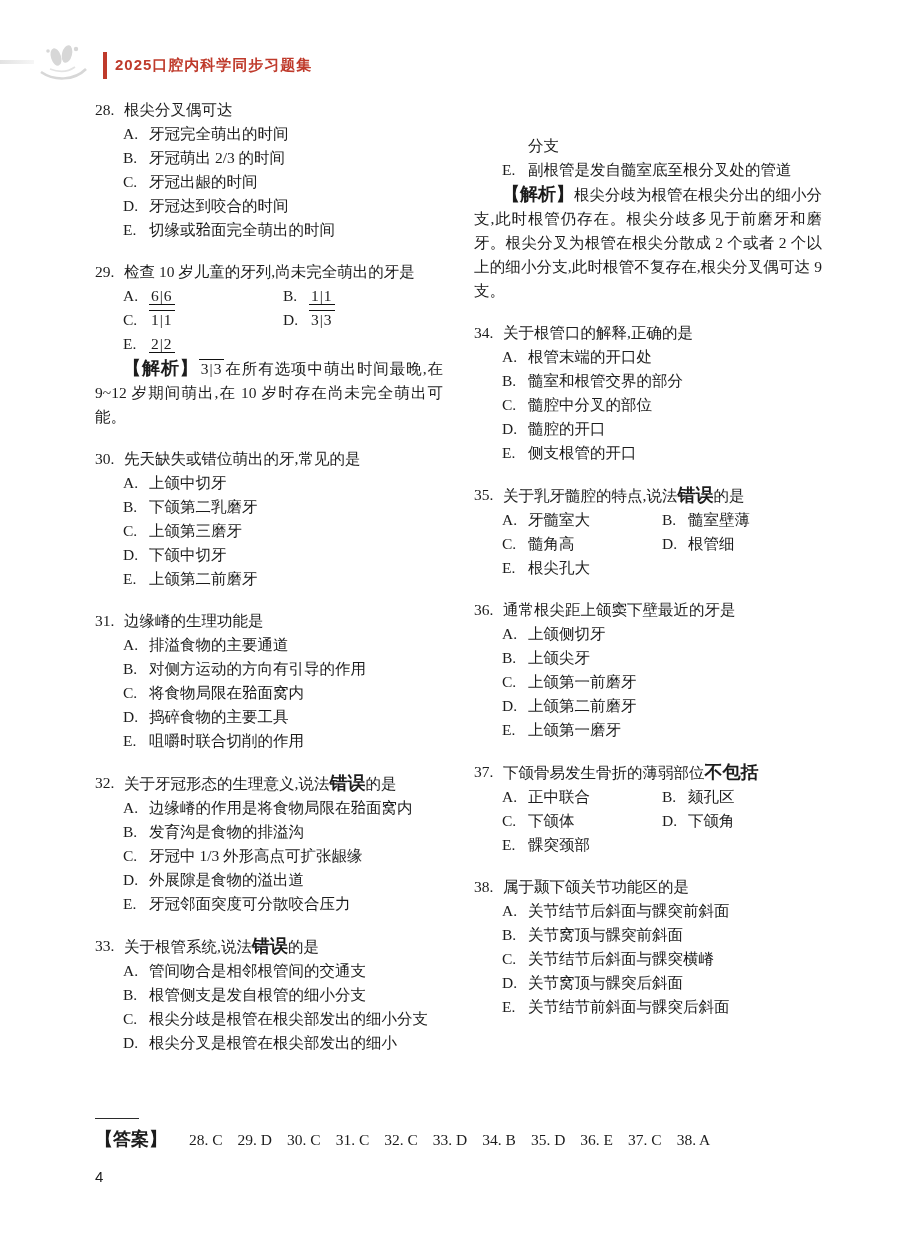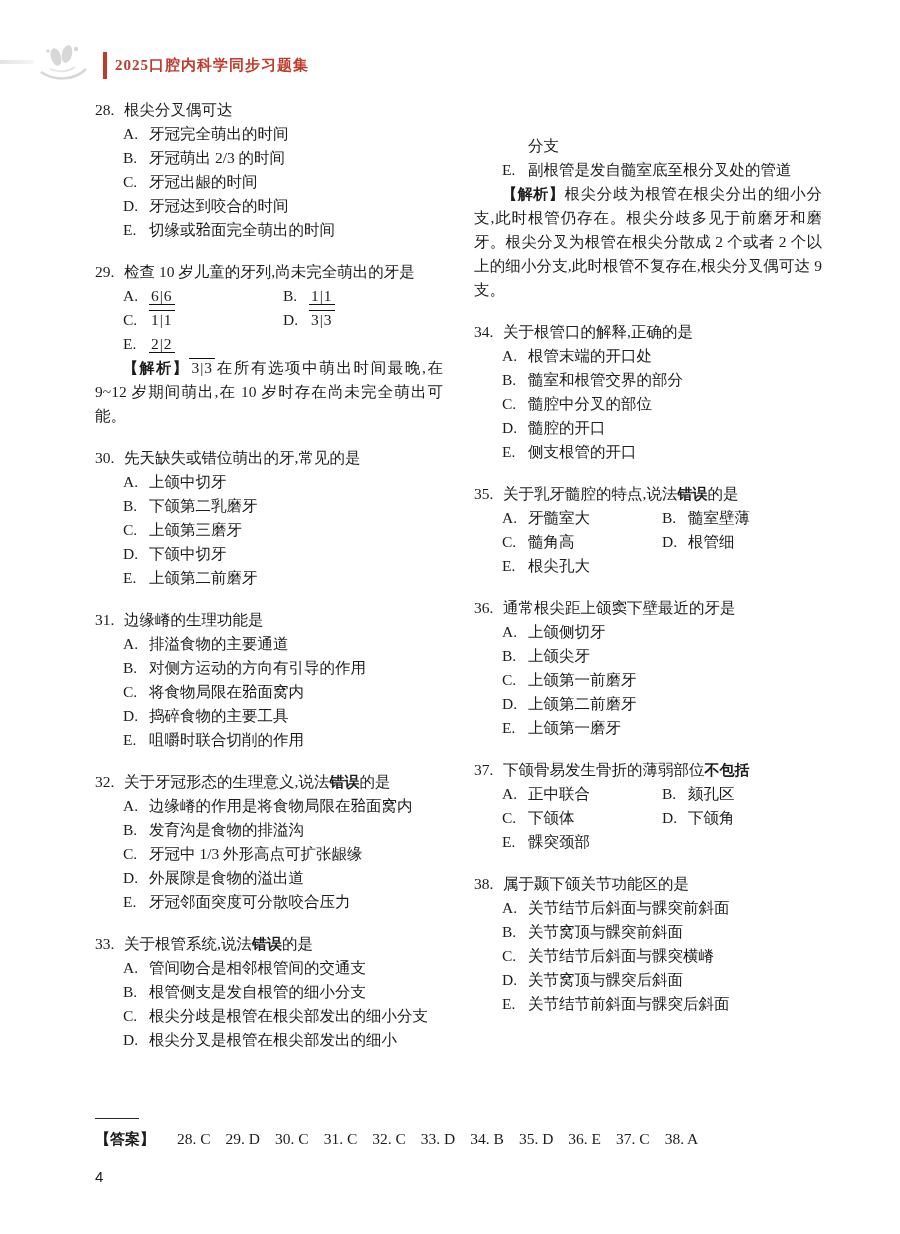--- a/index.html
+++ b/index.html
@@ -19,21 +19,21 @@
     width: 34px; height: 4px;
     background: linear-gradient(to right, #e2e2e2, #f6f6f6);
   }
   .logo { position: absolute; left: 34px; top: 42px; }
   .accent-bar {
     position: absolute; left: 103px; top: 52px;
     width: 4px; height: 27px; background: var(--accent);
   }
   .book-title {
     position: absolute; left: 115px; top: 56px;
-    font-family: Liberation Serif, serif;
+    font-family: Liberation Sans, sans-serif;
     font-weight: 700; font-size: 15px; letter-spacing: 1px;
     color: var(--accent);
   }
 
   
   .content {
     position: absolute; left: 95px; right: 78px; top: 98px;
     display: flex; justify-content: space-between; align-items: center;
   }
   .col { width: 348px; font-size: 15.5px; line-height: 24px; }
@@ -51,21 +51,21 @@
   .optrow { display: flex; padding-left: 28px; }
   .optcell { display: flex; width: 50%; }
   .optcell .opt-label { flex: 0 0 26px; }
 
   .cont { padding-left: 54px; }
 
   .analysis { text-align: justify; text-indent: 28px; }
 
   b {
     font-family: Liberation Serif, serif;
-    font-weight: 700; font-size: 15px;
+    font-weight: 700; font-size: 18px;
   }
 
   
   .dental { padding: 0 2px; letter-spacing: 1px; }
   .dental.under { border-bottom: 1.4px solid #111; margin-top: 32px; }
   .dental.over  { border-top: 1.4px solid #111; }
 
   
   .answers { position: absolute; left: 95px; right: 78px; top: 1118px; }
   .ans-rule { width: 44px; border-top: 1.6px solid #2b2b2b; margin-bottom: 9px; }

